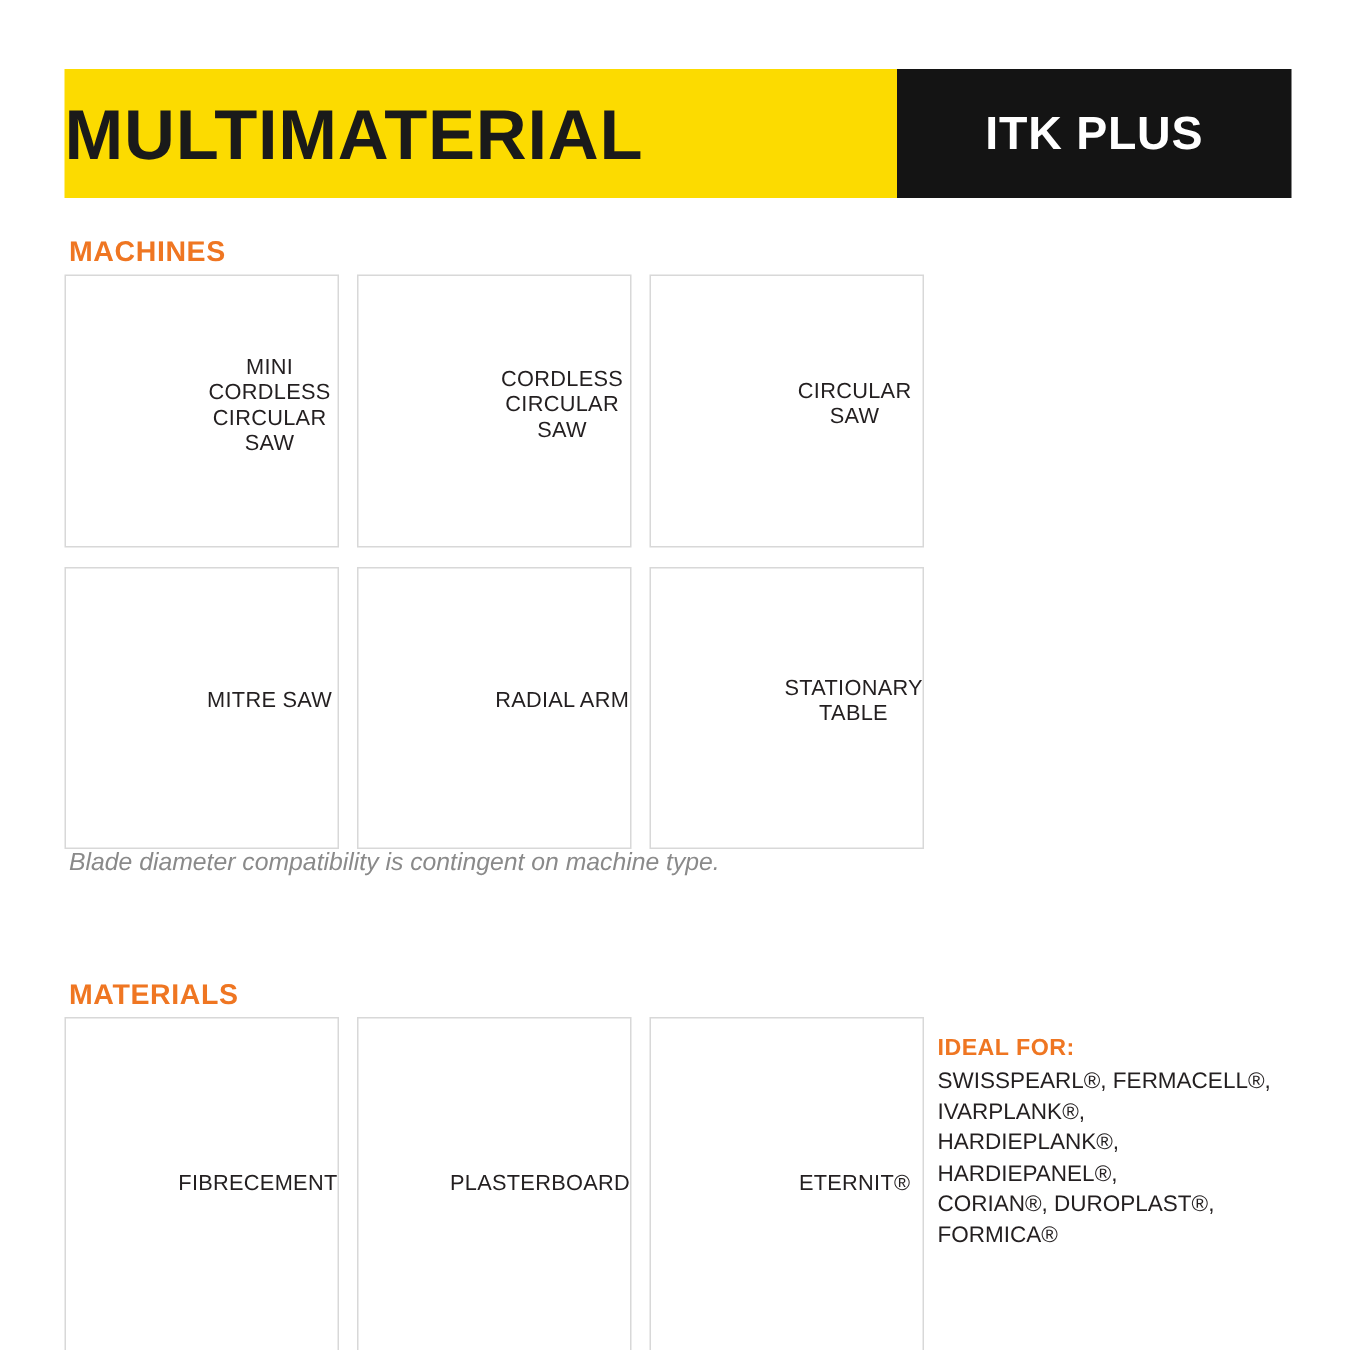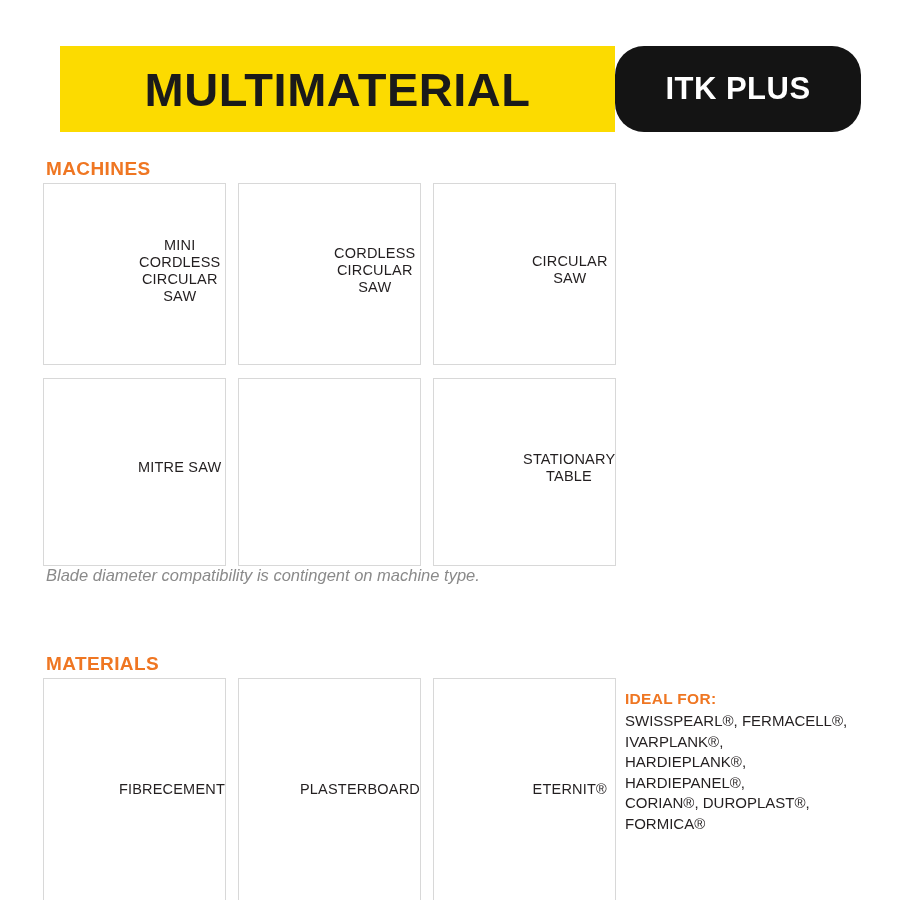--- a/index.html
+++ b/index.html
@@ -22,37 +22,35 @@
     position: absolute;
     left: 43px; top: 46px;
     width: 818px; height: 86px;
     display: flex;
   }
   .banner-left {
     background: #fcdb00;
     flex: 0 0 555px;
     display: flex;
     align-items: center;
-    justify-content: center;
-    margin-left: 17px;
+    justify-content: flex-start;
   }
   .banner-left .title {
     font-size: 47px;
     font-weight: bold;
     letter-spacing: 0.5px;
     color: #1a1a1a;
     font-family: "Liberation Sans", sans-serif;
   }
   .banner-right {
     background: #141414;
     flex: 1 1 auto;
     display: flex;
     align-items: center;
     justify-content: center;
-    border-radius: 29px;
   }
   .banner-right .subtitle {
     font-size: 31px;
     font-weight: bold;
     color: #ffffff;
     letter-spacing: 0.5px;
   }
 
   
   .section-heading {
@@ -341,20 +339,23 @@
             <path d="M132 62 L136 112"></path>
           </g>
 
           <g stroke="#b6b9bc" stroke-width="4" fill="none">
             <path d="M47 104 L152 100"></path>
             <path d="M64 104 L134 100"></path>
           </g>
 
           <rect x="114" y="48" width="14" height="14" fill="#9da0a3"></rect>
         </svg>
+      </div>
+      <div class="card-label">
+        <div>RADIAL ARM</div>
       </div>
     </div>
 
     <div class="card machine tall">
       <div class="card-figure">
         <svg class="fig" viewBox="0 0 183 140" xmlns="http://www.w3.org/2000/svg">
 
           <path d="M104 46 L176 42 L182 50 L110 56 Z" fill="#d9dbdd" stroke="#a9acaf" stroke-width="1.2"></path>
 
           <path d="M32 50 L118 44 L128 54 L42 62 Z" fill="#e4e6e8" stroke="#a9acaf" stroke-width="1.5"></path>

